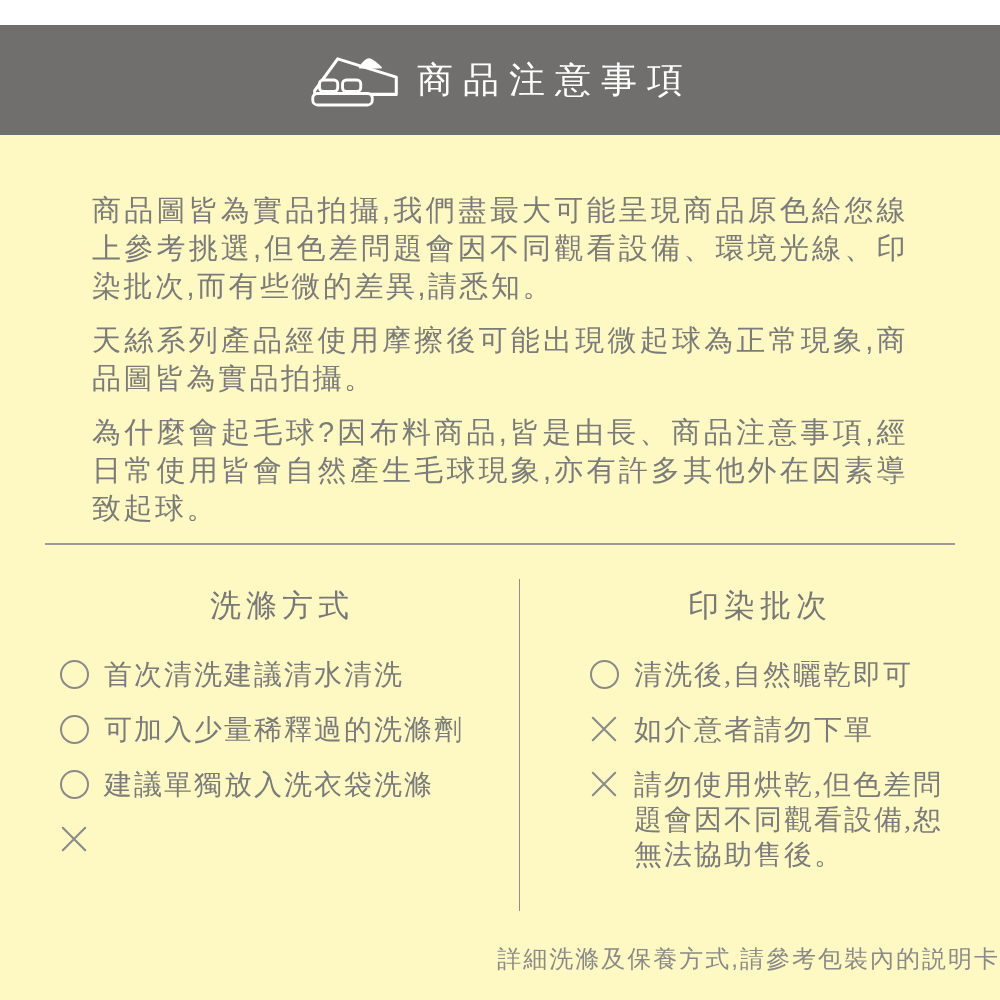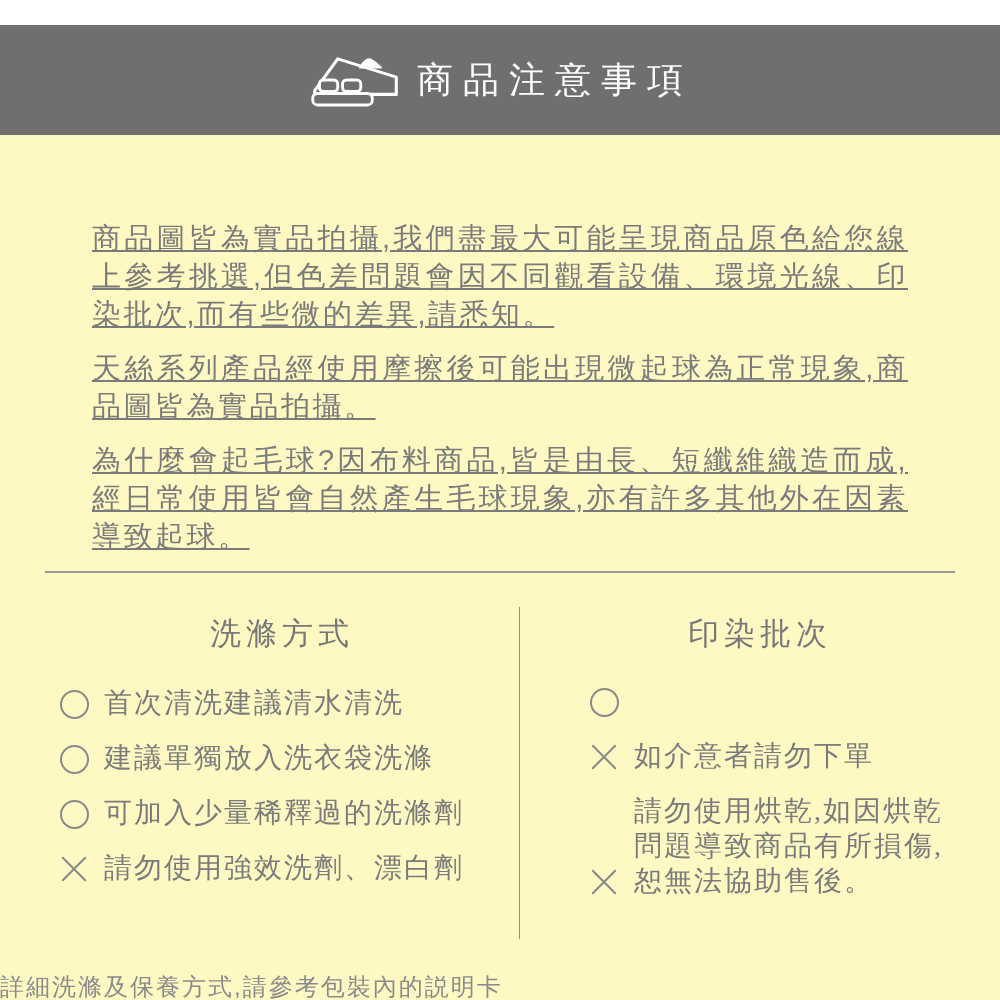--- a/index.html
+++ b/index.html
@@ -19,21 +19,21 @@
     gap: 14px;
   }
   .header .bed-icon { width: 96px; height: 58px; display: block; }
   .header .title {
     color: #ffffff; font-size: 36px; font-weight: 400;
     letter-spacing: 10px; line-height: 1;
     white-space: nowrap;
   }
 
   
-  .notices { padding: 84px 92px 0 92px; text-decoration: underline; }
+  .notices { padding: 56px 92px 0 92px; }
   .notices p {
     font-size: 29px; line-height: 38px;
     letter-spacing: 2.5px; color: #7b7b7b;
     text-align: justify;
     margin-bottom: 16px;
   }
   .notices p:last-child { margin-bottom: 0; }
 
   
   .h-divider {
@@ -54,21 +54,21 @@
   .col-title {
     text-align: center;
     font-size: 31px; font-weight: 400; color: #787878;
     letter-spacing: 5px;
     margin-bottom: 30px;
   }
   .list { list-style: none; }
   .col-left .list { padding-left: 13px; }
   .col-right .list { padding-left: 68px; }
   .item {
-    display: flex; align-items: flex-end;
+    display: flex; align-items: flex-start;
     margin-bottom: 20px;
   }
   .marker {
     flex: 0 0 32px; height: 32px; width: 32px;
     margin-right: 14px; margin-top: 1px;
     display: flex; align-items: center; justify-content: center;
   }
   .circle-marker {
     width: 29px; height: 29px;
     border: 2px solid #8a8a8a; border-radius: 50%;
@@ -77,21 +77,21 @@
   .cross-marker { width: 28px; height: 28px; display: block; }
   .item-text {
     font-size: 28px; line-height: 35px;
     letter-spacing: 2px; color: #7b7b7b;
     max-width: 320px;
   }
   .col-left .item-text { max-width: 420px; }
 
   
   .footer-note {
-    text-align: left;
+    text-align: right;
     font-size: 24px; color: #8a8a8a;
     letter-spacing: 2px;
     margin-top: 32px;
   }
 </style>
 </head>
 <body>
 
 <div class="page">
 
@@ -106,84 +106,84 @@
       <rect x="37" y="30" width="19" height="12" rx="4" fill="#716f6d" stroke="#ffffff" stroke-width="3"></rect>
 
       <rect x="6" y="44" width="62" height="12" rx="5" fill="#716f6d" stroke="#ffffff" stroke-width="3"></rect>
     </svg>
     <h1 class="title">商品注意事項</h1>
   </div>
 
   <div class="notices">
     <p>商品圖皆為實品拍攝,我們盡最大可能呈現商品原色給您線上參考挑選,但色差問題會因不同觀看設備、環境光線、印染批次,而有些微的差異,請悉知。</p>
     <p>天絲系列產品經使用摩擦後可能出現微起球為正常現象,商品圖皆為實品拍攝。</p>
-    <p>為什麼會起毛球?因布料商品,皆是由長、短纖維織造而成,經日常使用皆會自然產生毛球現象,亦有許多其他外在因素導致起球。</p>
+    <p>為什麼會起毛球?因布料商品,皆是由長、商品注意事項,經日常使用皆會自然產生毛球現象,亦有許多其他外在因素導致起球。</p>
   </div>
 
   <hr class="h-divider">
 
   <div class="columns">
 
     <div class="col col-left">
       <div class="col-title">洗滌方式</div>
       <ul class="list">
         <li class="item">
           <span class="marker">
               <span class="circle-marker"></span>
             </span>
           <span class="item-text">首次清洗建議清水清洗</span>
         </li>
         <li class="item">
           <span class="marker">
               <span class="circle-marker"></span>
             </span>
-          <span class="item-text">建議單獨放入洗衣袋洗滌</span>
+          <span class="item-text">可加入少量稀釋過的洗滌劑</span>
         </li>
         <li class="item">
           <span class="marker">
               <span class="circle-marker"></span>
             </span>
-          <span class="item-text">可加入少量稀釋過的洗滌劑</span>
+          <span class="item-text">建議單獨放入洗衣袋洗滌</span>
         </li>
         <li class="item">
           <span class="marker">
             <svg class="cross-marker" viewBox="0 0 30 30">
                 <path d="M3 3 L27 27 M27 3 L3 27" stroke="#8a8a8a" stroke-width="2.2" stroke-linecap="round"></path>
               </svg>
           </span>
-          <span class="item-text">請勿使用強效洗劑、漂白劑</span>
         </li>
       </ul>
     </div>
 
     <div class="v-divider"></div>
 
     <div class="col col-right">
       <div class="col-title">印染批次</div>
       <ul class="list">
         <li class="item">
           <span class="marker">
               <span class="circle-marker"></span>
             </span>
+          <span class="item-text">清洗後,自然曬乾即可</span>
         </li>
         <li class="item">
           <span class="marker">
             <svg class="cross-marker" viewBox="0 0 30 30">
                 <path d="M3 3 L27 27 M27 3 L3 27" stroke="#8a8a8a" stroke-width="2.2" stroke-linecap="round"></path>
               </svg>
           </span>
           <span class="item-text">如介意者請勿下單</span>
         </li>
         <li class="item">
           <span class="marker">
             <svg class="cross-marker" viewBox="0 0 30 30">
                 <path d="M3 3 L27 27 M27 3 L3 27" stroke="#8a8a8a" stroke-width="2.2" stroke-linecap="round"></path>
               </svg>
           </span>
-          <span class="item-text">請勿使用烘乾,如因烘乾問題導致商品有所損傷,恕無法協助售後。</span>
+          <span class="item-text">請勿使用烘乾,但色差問題會因不同觀看設備,恕無法協助售後。</span>
         </li>
       </ul>
     </div>
 
   </div>
 
   <div class="footer-note">詳細洗滌及保養方式,請參考包裝內的説明卡</div>
 
 </div>
 

